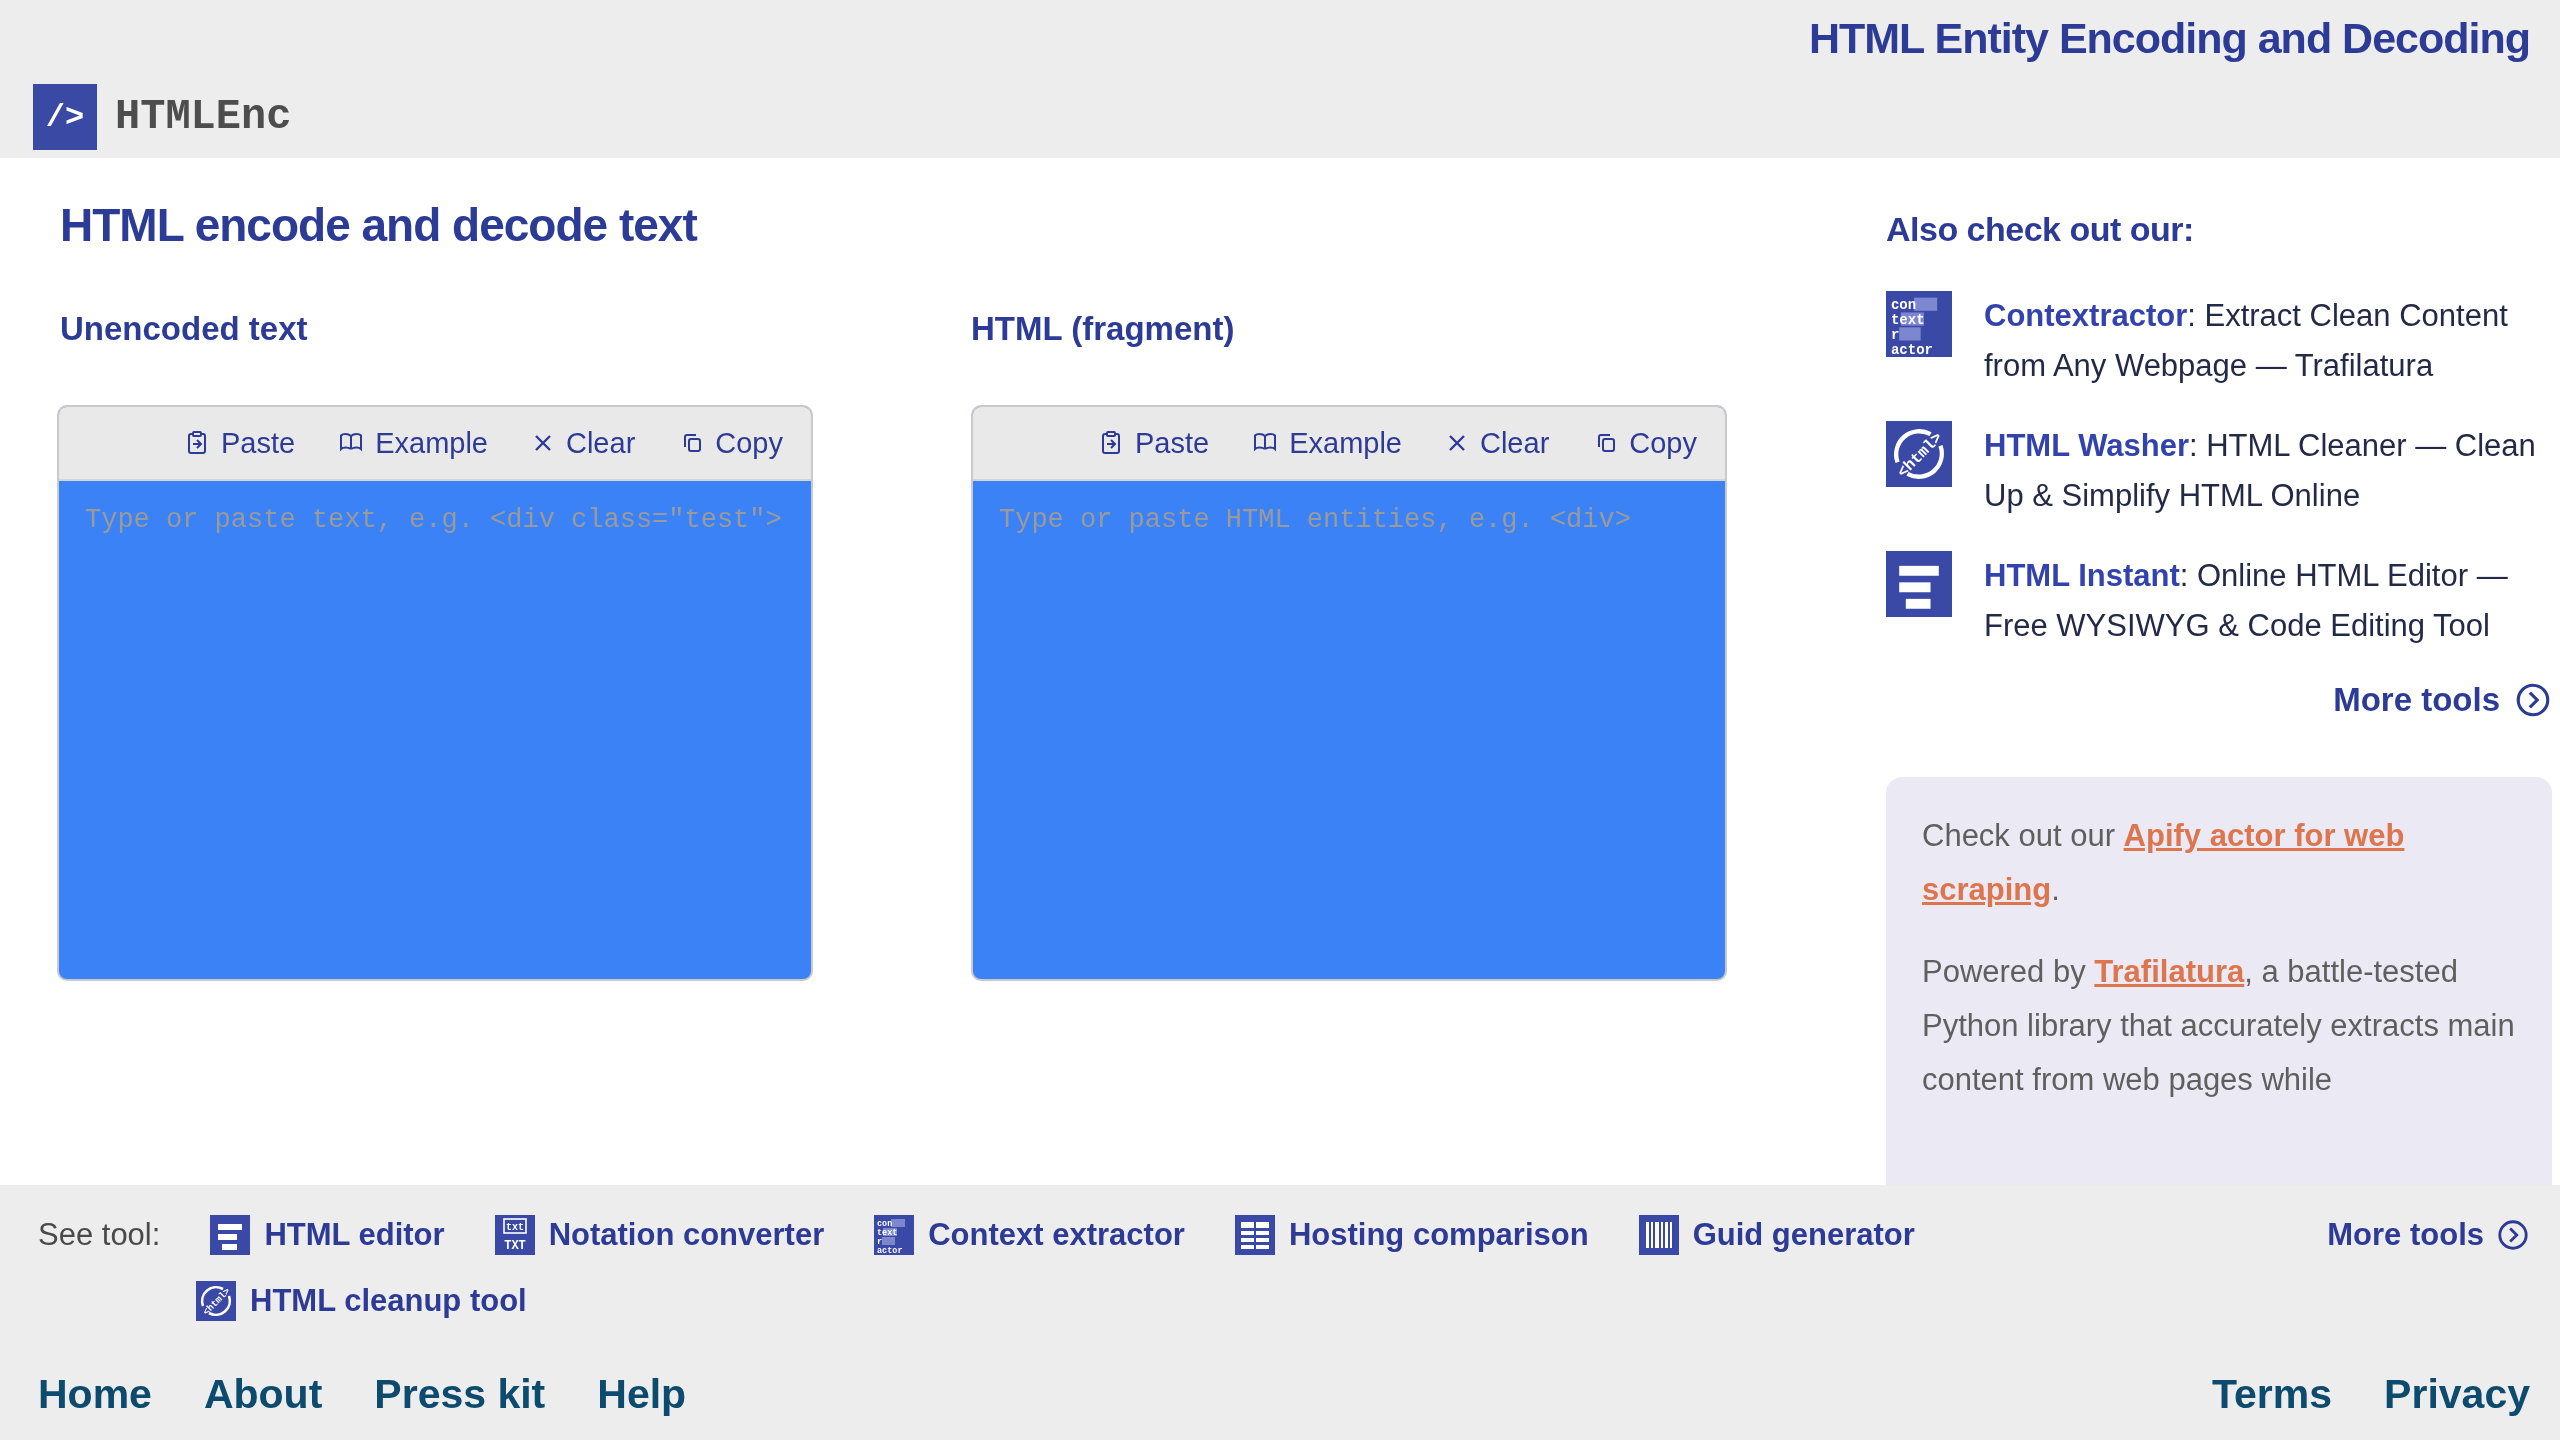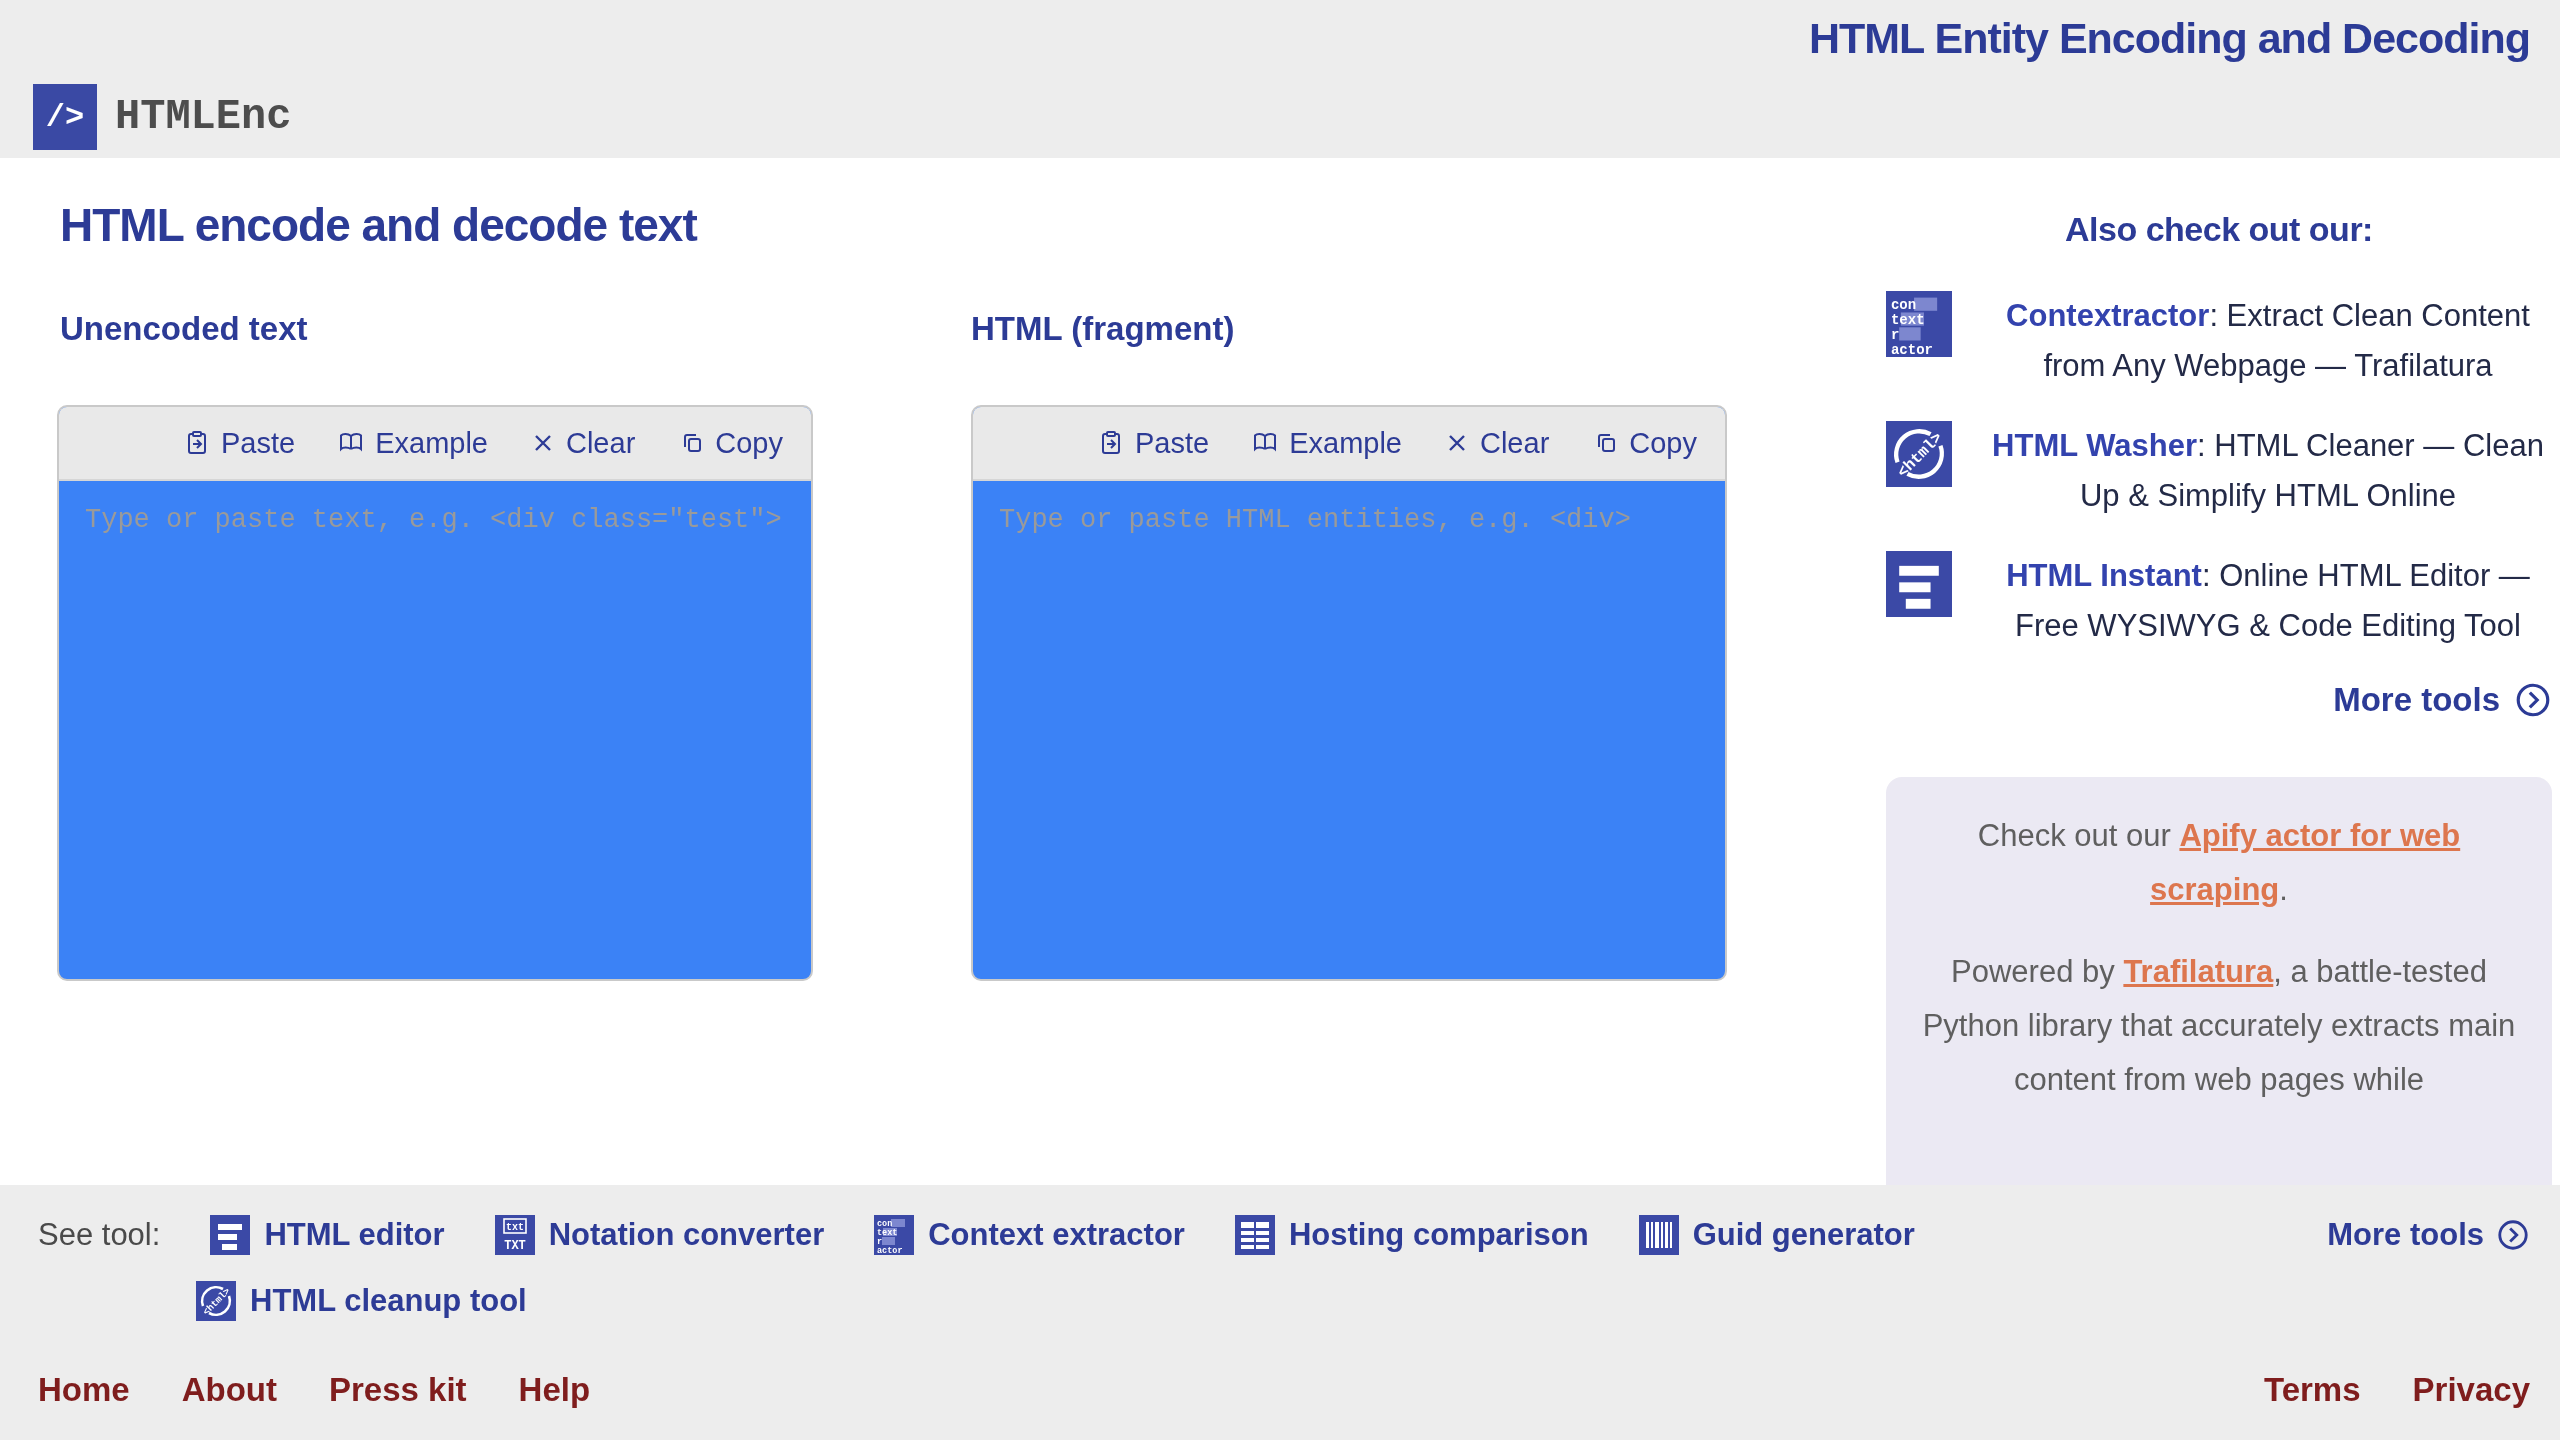--- a/index.html
+++ b/index.html
@@ -27,21 +27,21 @@
   .label-left{left:36px;}
   .toolbar{height:72px;flex:0 0 72px;background:#e9e9e9;border-bottom:2px solid #d6d6d6;
     display:flex;align-items:center;justify-content:flex-end;gap:42px;padding:0 28px;}
   .tb-btn{display:flex;align-items:center;gap:10px;background:none;border:none;cursor:pointer;
     font-family:"Liberation Sans",sans-serif;font-size:29px;color:#2d3b96;padding:0;}
   .tb-btn svg{display:block;}
   .ta{flex:1;border:none;outline:none;resize:none;background:transparent;
     font-family:"Liberation Mono",monospace;font-size:27px;color:#333;padding:24px 26px;}
   .ta::placeholder{color:#9a9a9a;}
   
-  .sidebar{position:absolute;left:1862px;top:52px;width:666px;text-align:center;}
+  .sidebar{position:absolute;left:1862px;top:52px;width:666px;}
   .sb-heading{font-size:34px;font-weight:bold;color:#2c3b96;letter-spacing:-0.5px;}
   .sb-items{margin-top:42px;}
   .sb-item{display:flex;gap:32px;margin-bottom:30px;text-decoration:none;cursor:pointer;}
   .sb-icon{flex:0 0 66px;width:66px;height:66px;}
   .sb-text{font-size:31px;line-height:50px;color:#232a47;}
   .sb-text .name{color:#3343ae;font-weight:bold;}
   .more-row{display:flex;justify-content:flex-end;align-items:center;gap:14px;margin-top:6px;
     font-size:33px;font-weight:bold;color:#2c3b96;cursor:pointer;}
   .promo{margin-top:58px;background:#ebe9f3;border-radius:16px;padding:32px 36px;height:460px;box-sizing:border-box;}
   .promo p{margin:0 0 28px 0;font-size:31px;line-height:54px;color:#5f5f5f;}
@@ -49,21 +49,21 @@
   
   .footer{position:absolute;left:0;bottom:0;width:2560px;height:255px;background:#ededed;z-index:5;}
   .see-row{position:absolute;left:38px;right:30px;top:30px;display:flex;align-items:center;gap:50px;}
   .see-label{font-size:31px;color:#4a4a4a;}
   .f-link{display:flex;align-items:center;gap:14px;font-size:31px;font-weight:bold;color:#2d3b96;
     text-decoration:none;cursor:pointer;white-space:nowrap;}
   .f-link svg{display:block;}
   .f-more{margin-left:auto;display:flex;align-items:center;gap:12px;font-size:31px;font-weight:bold;color:#2d3b96;cursor:pointer;}
   .row2{position:absolute;left:196px;top:96px;}
   .nav-row{position:absolute;left:38px;right:30px;top:186px;display:flex;align-items:center;gap:52px;}
-  .nav-link{font-size:33px;font-weight:bold;color:#7f1d1d;text-decoration:none;cursor:pointer;}
+  .nav-link{font-size:41px;font-weight:bold;color:#0c4a6e;text-decoration:none;cursor:pointer;}
   .legal{margin-left:auto;display:flex;gap:52px;}
   .ic{display:inline-flex;}
 </style>
 </head>
 <body>
 
 <div class="header">
   <div class="logo">
     <div class="logo-box">
       <span>/&gt;</span>

